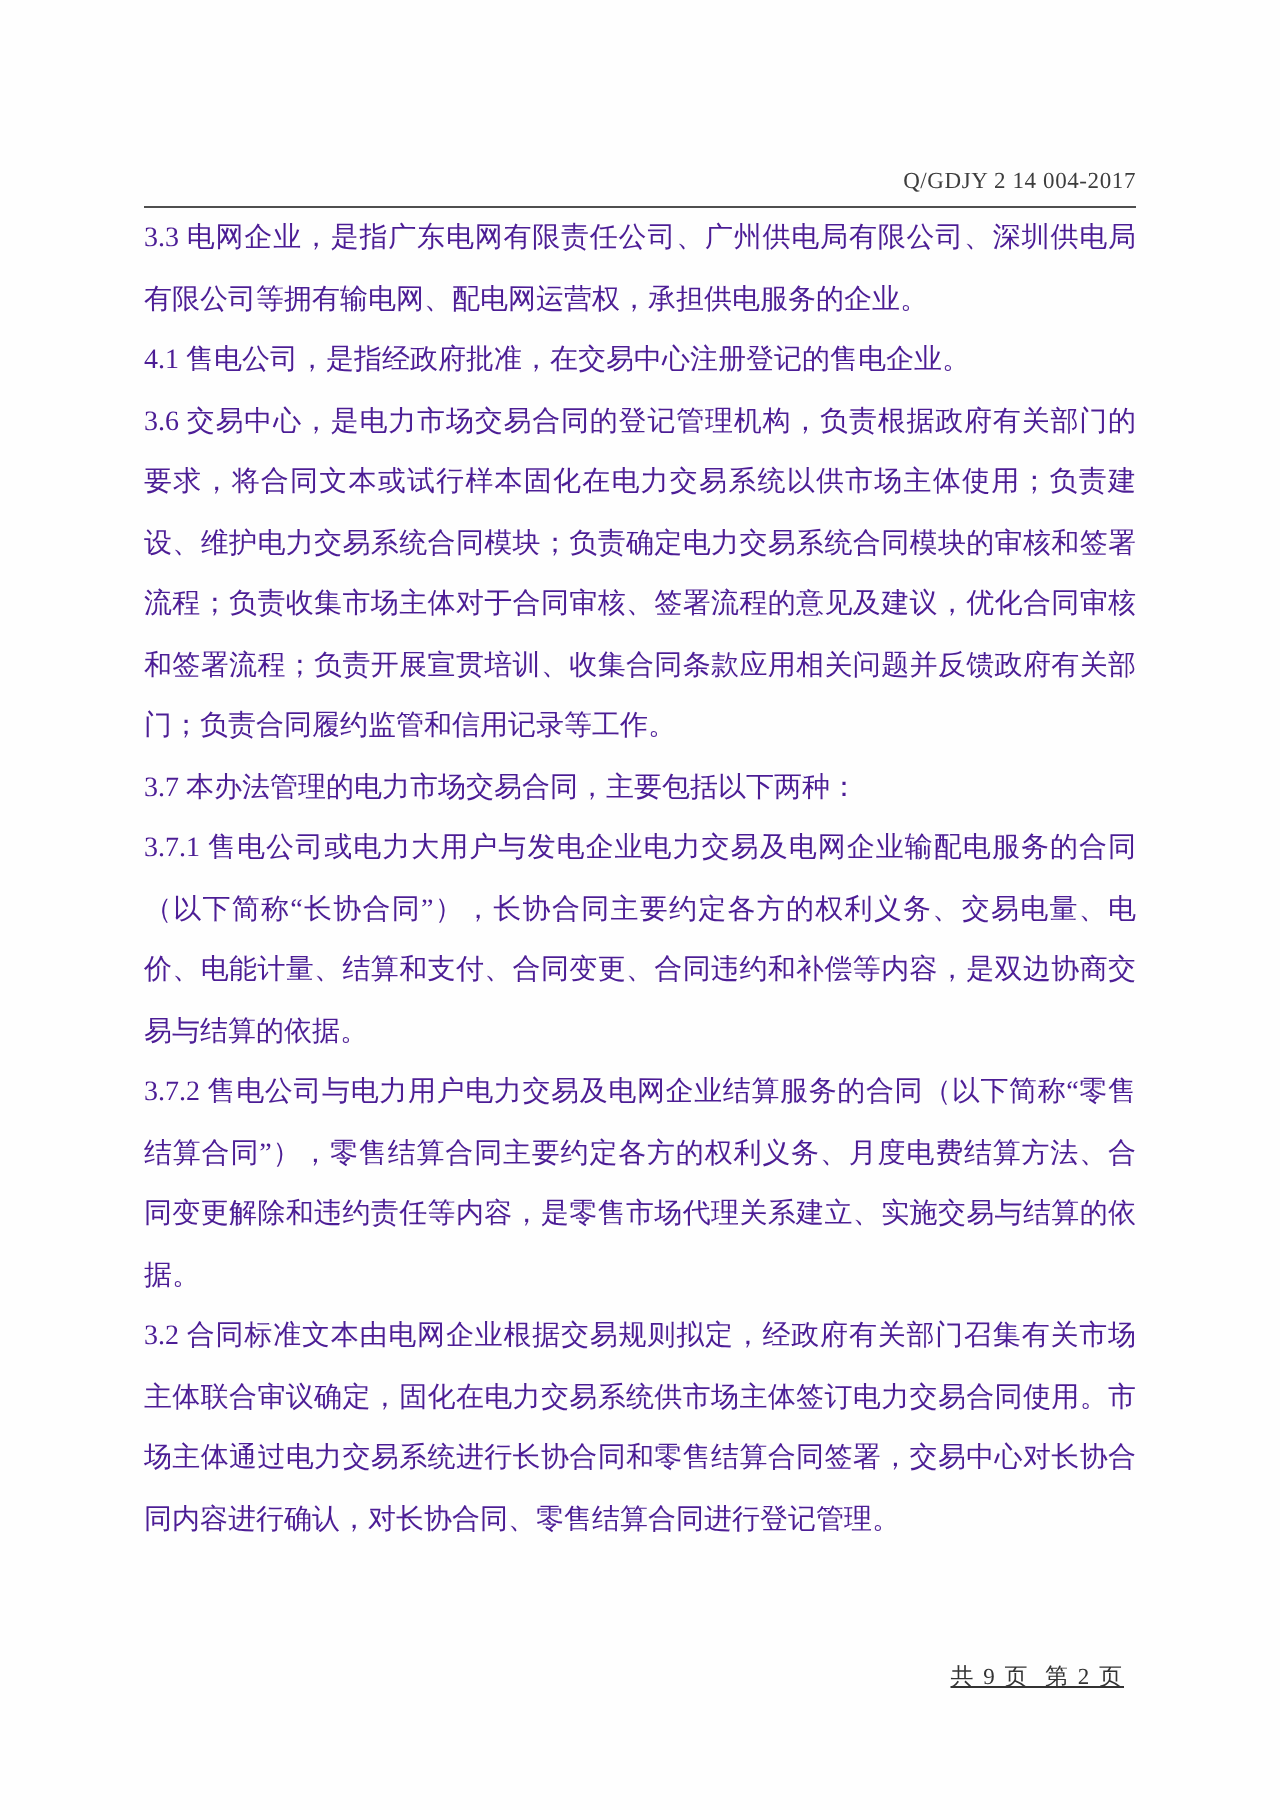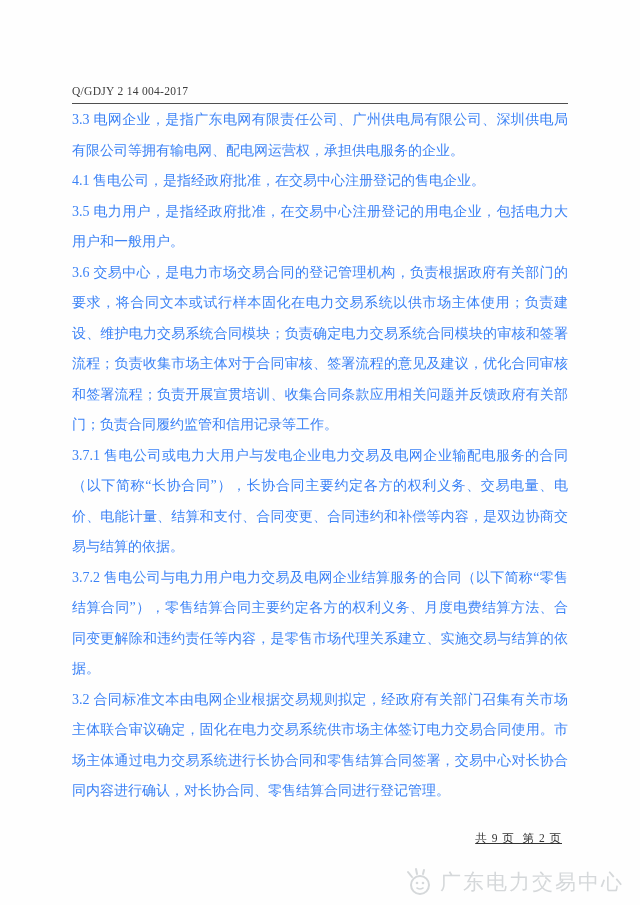--- a/index.html
+++ b/index.html
@@ -18,21 +18,21 @@
     background: #fefefe;
     font-family: "Liberation Serif", "DejaVu Serif", serif;
     color: #2a2a2a;
   }
   .doc-header {
     position: absolute;
     left: 72px;
     top: 84px;
     width: 496px;
     display: flex;
-    justify-content: flex-start;
+    justify-content: flex-end;
     align-items: flex-end;
     font-size: 11.5px;
     line-height: 15px;
     color: #3d3d3d;
     padding-bottom: 4px;
     border-bottom: 1px solid #4f4f4f;
   }
   .doc-header .doc-number {
     letter-spacing: 0.3px;
   }
@@ -40,21 +40,21 @@
     letter-spacing: 0.5px;
   }
   .doc-body {
     position: absolute;
     left: 72px;
     top: 105px;
     width: 496px;
     font-size: 14px;
     line-height: 30.5px;
     text-align: justify;
-    color: #3b82f6;
+    color: #4c1d95;
   }
   .doc-body p {
     margin: 0;
     padding: 0;
   }
   .page-number {
     position: absolute;
     top: 831px;
     right: 78px;
     font-size: 11.5px;
@@ -85,37 +85,23 @@
 
 <div class="page">
 
   <header class="doc-header">
     <span class="doc-number">Q/GDJY 2 14 004-2017</span>
   </header>
 
   <main class="doc-body">
     <p>3.3 电网企业，是指广东电网有限责任公司、广州供电局有限公司、深圳供电局有限公司等拥有输电网、配电网运营权，承担供电服务的企业。</p>
     <p>4.1 售电公司，是指经政府批准，在交易中心注册登记的售电企业。</p>
-    <p>3.5 电力用户，是指经政府批准，在交易中心注册登记的用电企业，包括电力大用户和一般用户。</p>
     <p>3.6 交易中心，是电力市场交易合同的登记管理机构，负责根据政府有关部门的要求，将合同文本或试行样本固化在电力交易系统以供市场主体使用；负责建设、维护电力交易系统合同模块；负责确定电力交易系统合同模块的审核和签署流程；负责收集市场主体对于合同审核、签署流程的意见及建议，优化合同审核和签署流程；负责开展宣贯培训、收集合同条款应用相关问题并反馈政府有关部门；负责合同履约监管和信用记录等工作。</p>
+    <p>3.7 本办法管理的电力市场交易合同，主要包括以下两种：</p>
     <p>3.7.1 售电公司或电力大用户与发电企业电力交易及电网企业输配电服务的合同（以下简称“长协合同”），长协合同主要约定各方的权利义务、交易电量、电价、电能计量、结算和支付、合同变更、合同违约和补偿等内容，是双边协商交易与结算的依据。</p>
     <p>3.7.2 售电公司与电力用户电力交易及电网企业结算服务的合同（以下简称“零售结算合同”），零售结算合同主要约定各方的权利义务、月度电费结算方法、合同变更解除和违约责任等内容，是零售市场代理关系建立、实施交易与结算的依据。</p>
     <p>3.2 合同标准文本由电网企业根据交易规则拟定，经政府有关部门召集有关市场主体联合审议确定，固化在电力交易系统供市场主体签订电力交易合同使用。市场主体通过电力交易系统进行长协合同和零售结算合同签署，交易中心对长协合同内容进行确认，对长协合同、零售结算合同进行登记管理。</p>
   </main>
 
   <div class="page-number">共 9 页  第 2 页</div>
 
-  <div class="watermark">
-    <span>
-      <svg width="30" height="32" viewBox="0 0 30 32" fill="none" xmlns="http://www.w3.org/2000/svg">
-        <circle cx="16" cy="19" r="9" stroke="#d5d8da" stroke-width="2"></circle>
-        <line x1="4" y1="6" x2="8" y2="11" stroke="#d5d8da" stroke-width="2" stroke-linecap="round"></line>
-        <line x1="12" y1="3" x2="13" y2="8" stroke="#d5d8da" stroke-width="2" stroke-linecap="round"></line>
-        <line x1="20" y1="4" x2="19" y2="8" stroke="#d5d8da" stroke-width="2" stroke-linecap="round"></line>
-        <circle cx="13" cy="17" r="1.3" fill="#d5d8da"></circle>
-        <circle cx="19" cy="17" r="1.3" fill="#d5d8da"></circle>
-        <path d="M13 22 Q16 24 19 22" stroke="#d5d8da" stroke-width="1.6" fill="none" stroke-linecap="round"></path>
-      </svg>
-    </span>
-    <span>广东电力交易中心</span>
-  </div>
 
 </div>
 
 </body></html>

